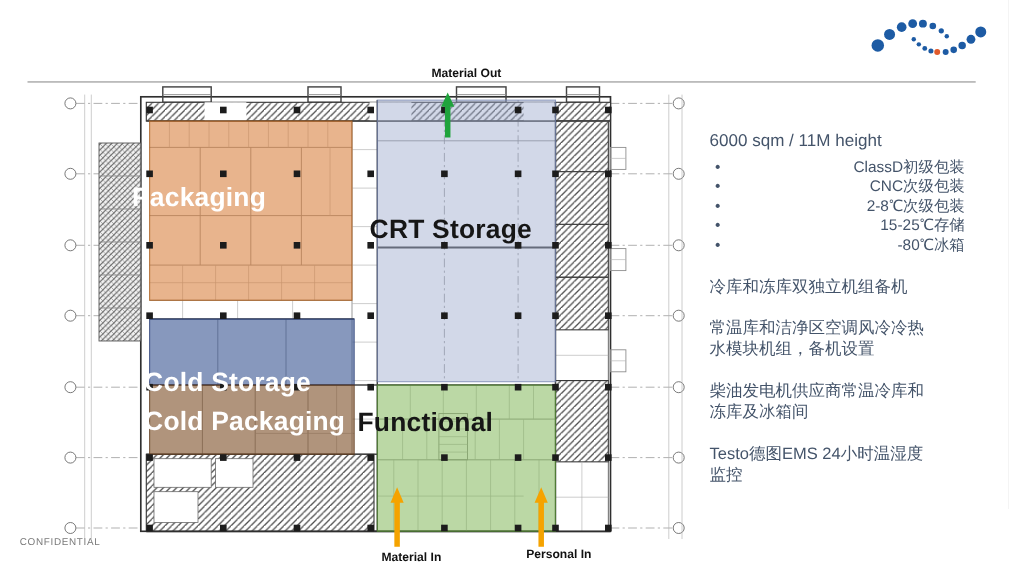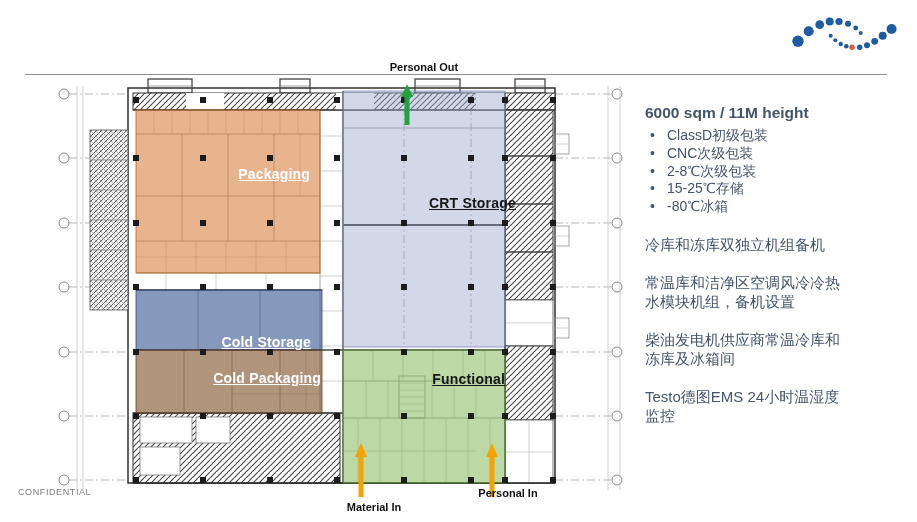--- a/index.html
+++ b/index.html
@@ -7,28 +7,28 @@
     position:relative;width:917px;height:522px;background:#ffffff;
     font-family:"Liberation Sans", sans-serif;overflow:hidden;
   }
   .divider{position:absolute;left:25px;top:74px;width:862px;height:1px;background:#8f8f8f;}
   .logo{position:absolute;left:788px;top:13px;width:122px;height:52px;}
   .confidential{position:absolute;left:18px;top:487px;font-size:9px;color:#7a7a7a;letter-spacing:.6px;}
 
   .plan{position:absolute;left:36px;top:76px;width:612px;height:442px;}
   .plan svg{position:absolute;left:0;top:0;}
 
-  .zone-label{position:absolute;font-weight:bold;font-size:14px;text-align:right;letter-spacing:.2px;white-space:nowrap;text-decoration:underline;}
+  .zone-label{position:absolute;font-weight:bold;font-size:24px;text-align:left;letter-spacing:.2px;white-space:nowrap;}
   .lbl-light{color:#ffffff;}
   .lbl-dark{color:#161616;}
   .flow-label{position:absolute;font-weight:bold;font-size:11px;color:#111;text-align:center;white-space:nowrap;}
 
   .specs{position:absolute;left:645px;top:103px;width:232px;color:#44546A;}
-  .specs h2{margin:0 0 5px 0;font-size:15.5px;font-weight:bold;line-height:19px;}
-  .specs ul{list-style:none;margin:0 0 20px 0;padding:0;}
+  .specs h2{margin:16px 0 5px 0;font-size:15.5px;font-weight:normal;line-height:19px;}
+  .specs ul{list-style:none;margin:0 0 20px 0;padding:0;text-align:right;}
   .specs li{position:relative;padding-left:22px;font-size:14px;line-height:17.8px;}
   .specs li::before{content:"\2022";position:absolute;left:5px;top:0;}
   .specs p{margin:0 0 20px 0;font-size:15px;line-height:18.5px;width:208px;}
 
   
   .w0{stroke:#2f2f2f;stroke-width:1.5;fill:none;}
   .w1{stroke:#444;stroke-width:1.3;fill:none;}
   .w2{stroke:#8c8c8c;stroke-width:.8;fill:none;}
   .w3{stroke:#b3b3b3;stroke-width:.6;fill:none;}
   .dsh{stroke:#9a9a9a;stroke-width:.8;fill:none;stroke-dasharray:8 3 2 3;}
@@ -332,23 +332,23 @@
         <polygon points="456,367 450,381 453.5,381 453.5,421 458.5,421 458.5,381 462,381" fill="#F5A300"></polygon>
       </g>
     </svg>
 
     <div class="zone-label lbl-light" style="left:84px;top:90px;width:190px;">Packaging</div>
     <div class="zone-label lbl-dark" style="left:300px;top:119px;width:180px;">CRT Storage</div>
     <div class="zone-label lbl-light" style="left:95px;top:226px;width:180px;margin-top:32px;">Cold Storage</div>
     <div class="zone-label lbl-light" style="left:95px;top:294px;width:190px;">Cold Packaging</div>
     <div class="zone-label lbl-dark" style="left:289px;top:295px;width:180px;">Functional</div>
 
-    <div class="flow-label" style="left:338px;top:-15px;width:100px;">Personal Out</div>
+    <div class="flow-label" style="left:338px;top:-15px;width:100px;">Material Out</div>
     <div class="flow-label" style="left:288px;top:425px;width:100px;">Material In</div>
-    <div class="flow-label" style="left:422px;top:411px;width:100px;">Personal In</div>
+    <div class="flow-label" style="left:422px;top:422px;width:100px;">Personal In</div>
   </div>
 
   <aside class="specs">
     <h2>6000 sqm / 11M height</h2>
     <ul>
       <li>ClassD初级包装</li>
       <li>CNC次级包装</li>
       <li>2-8℃次级包装</li>
       <li>15-25℃存储</li>
       <li>-80℃冰箱</li>

